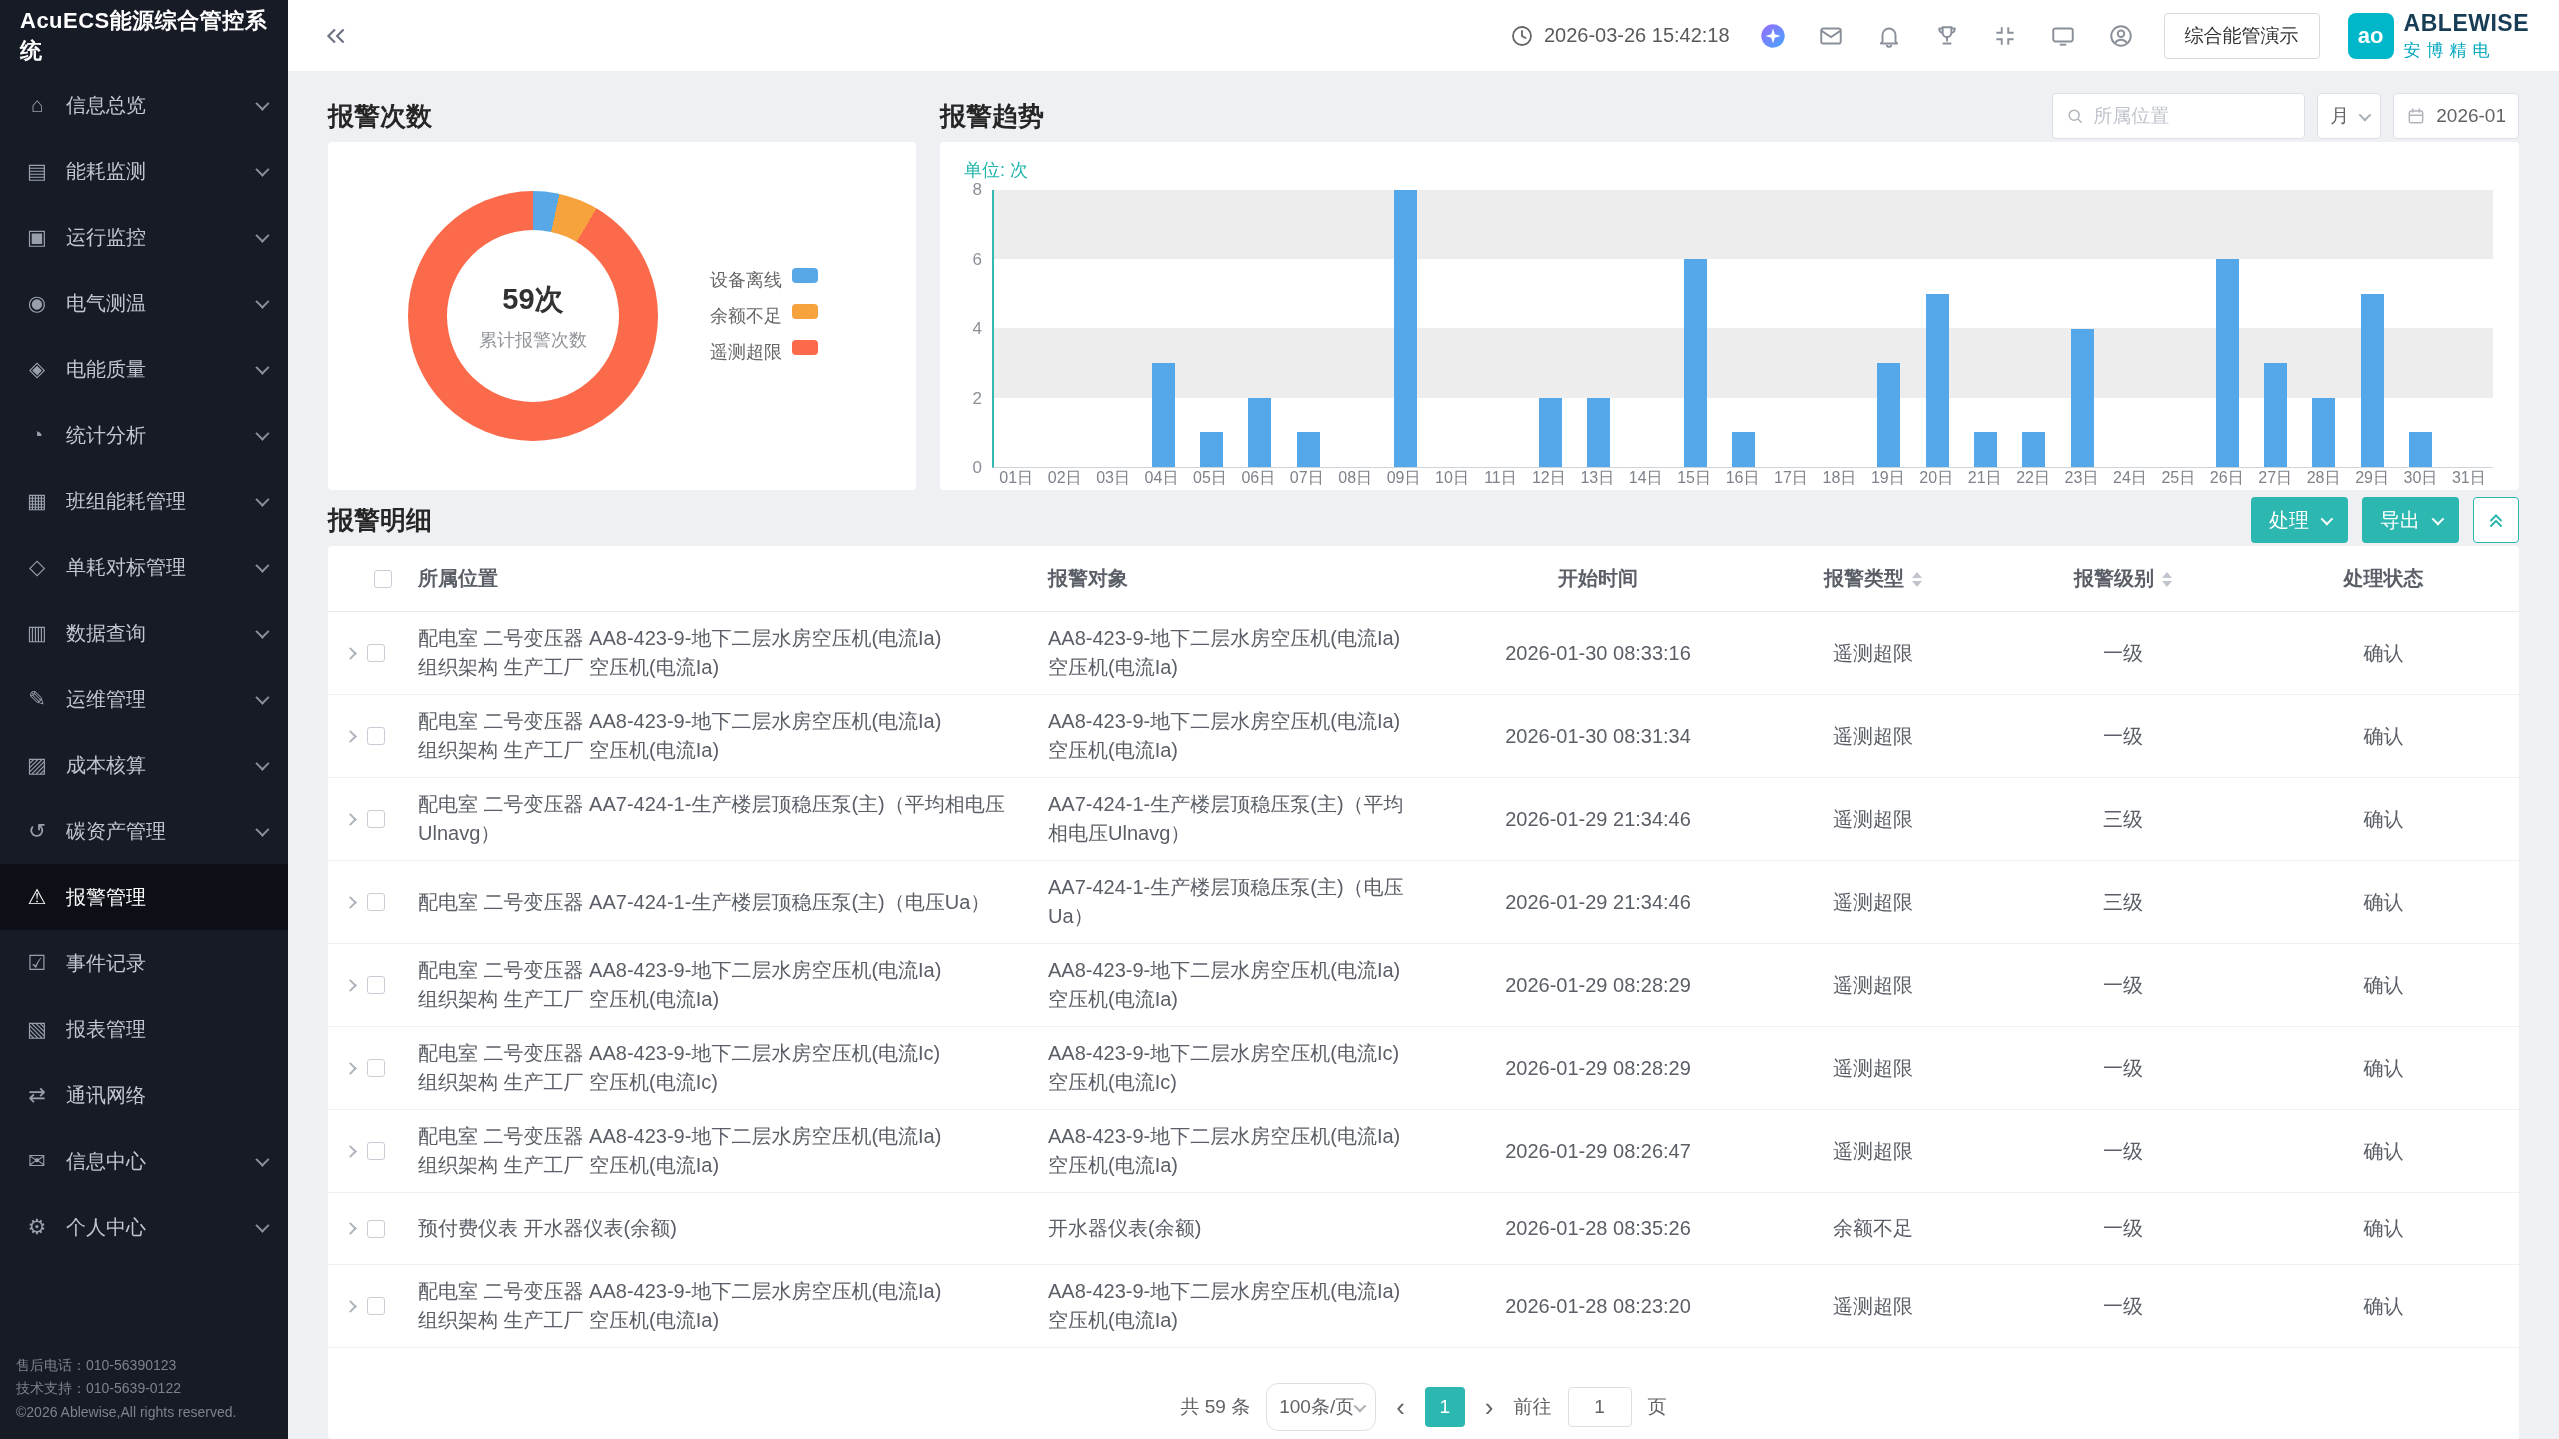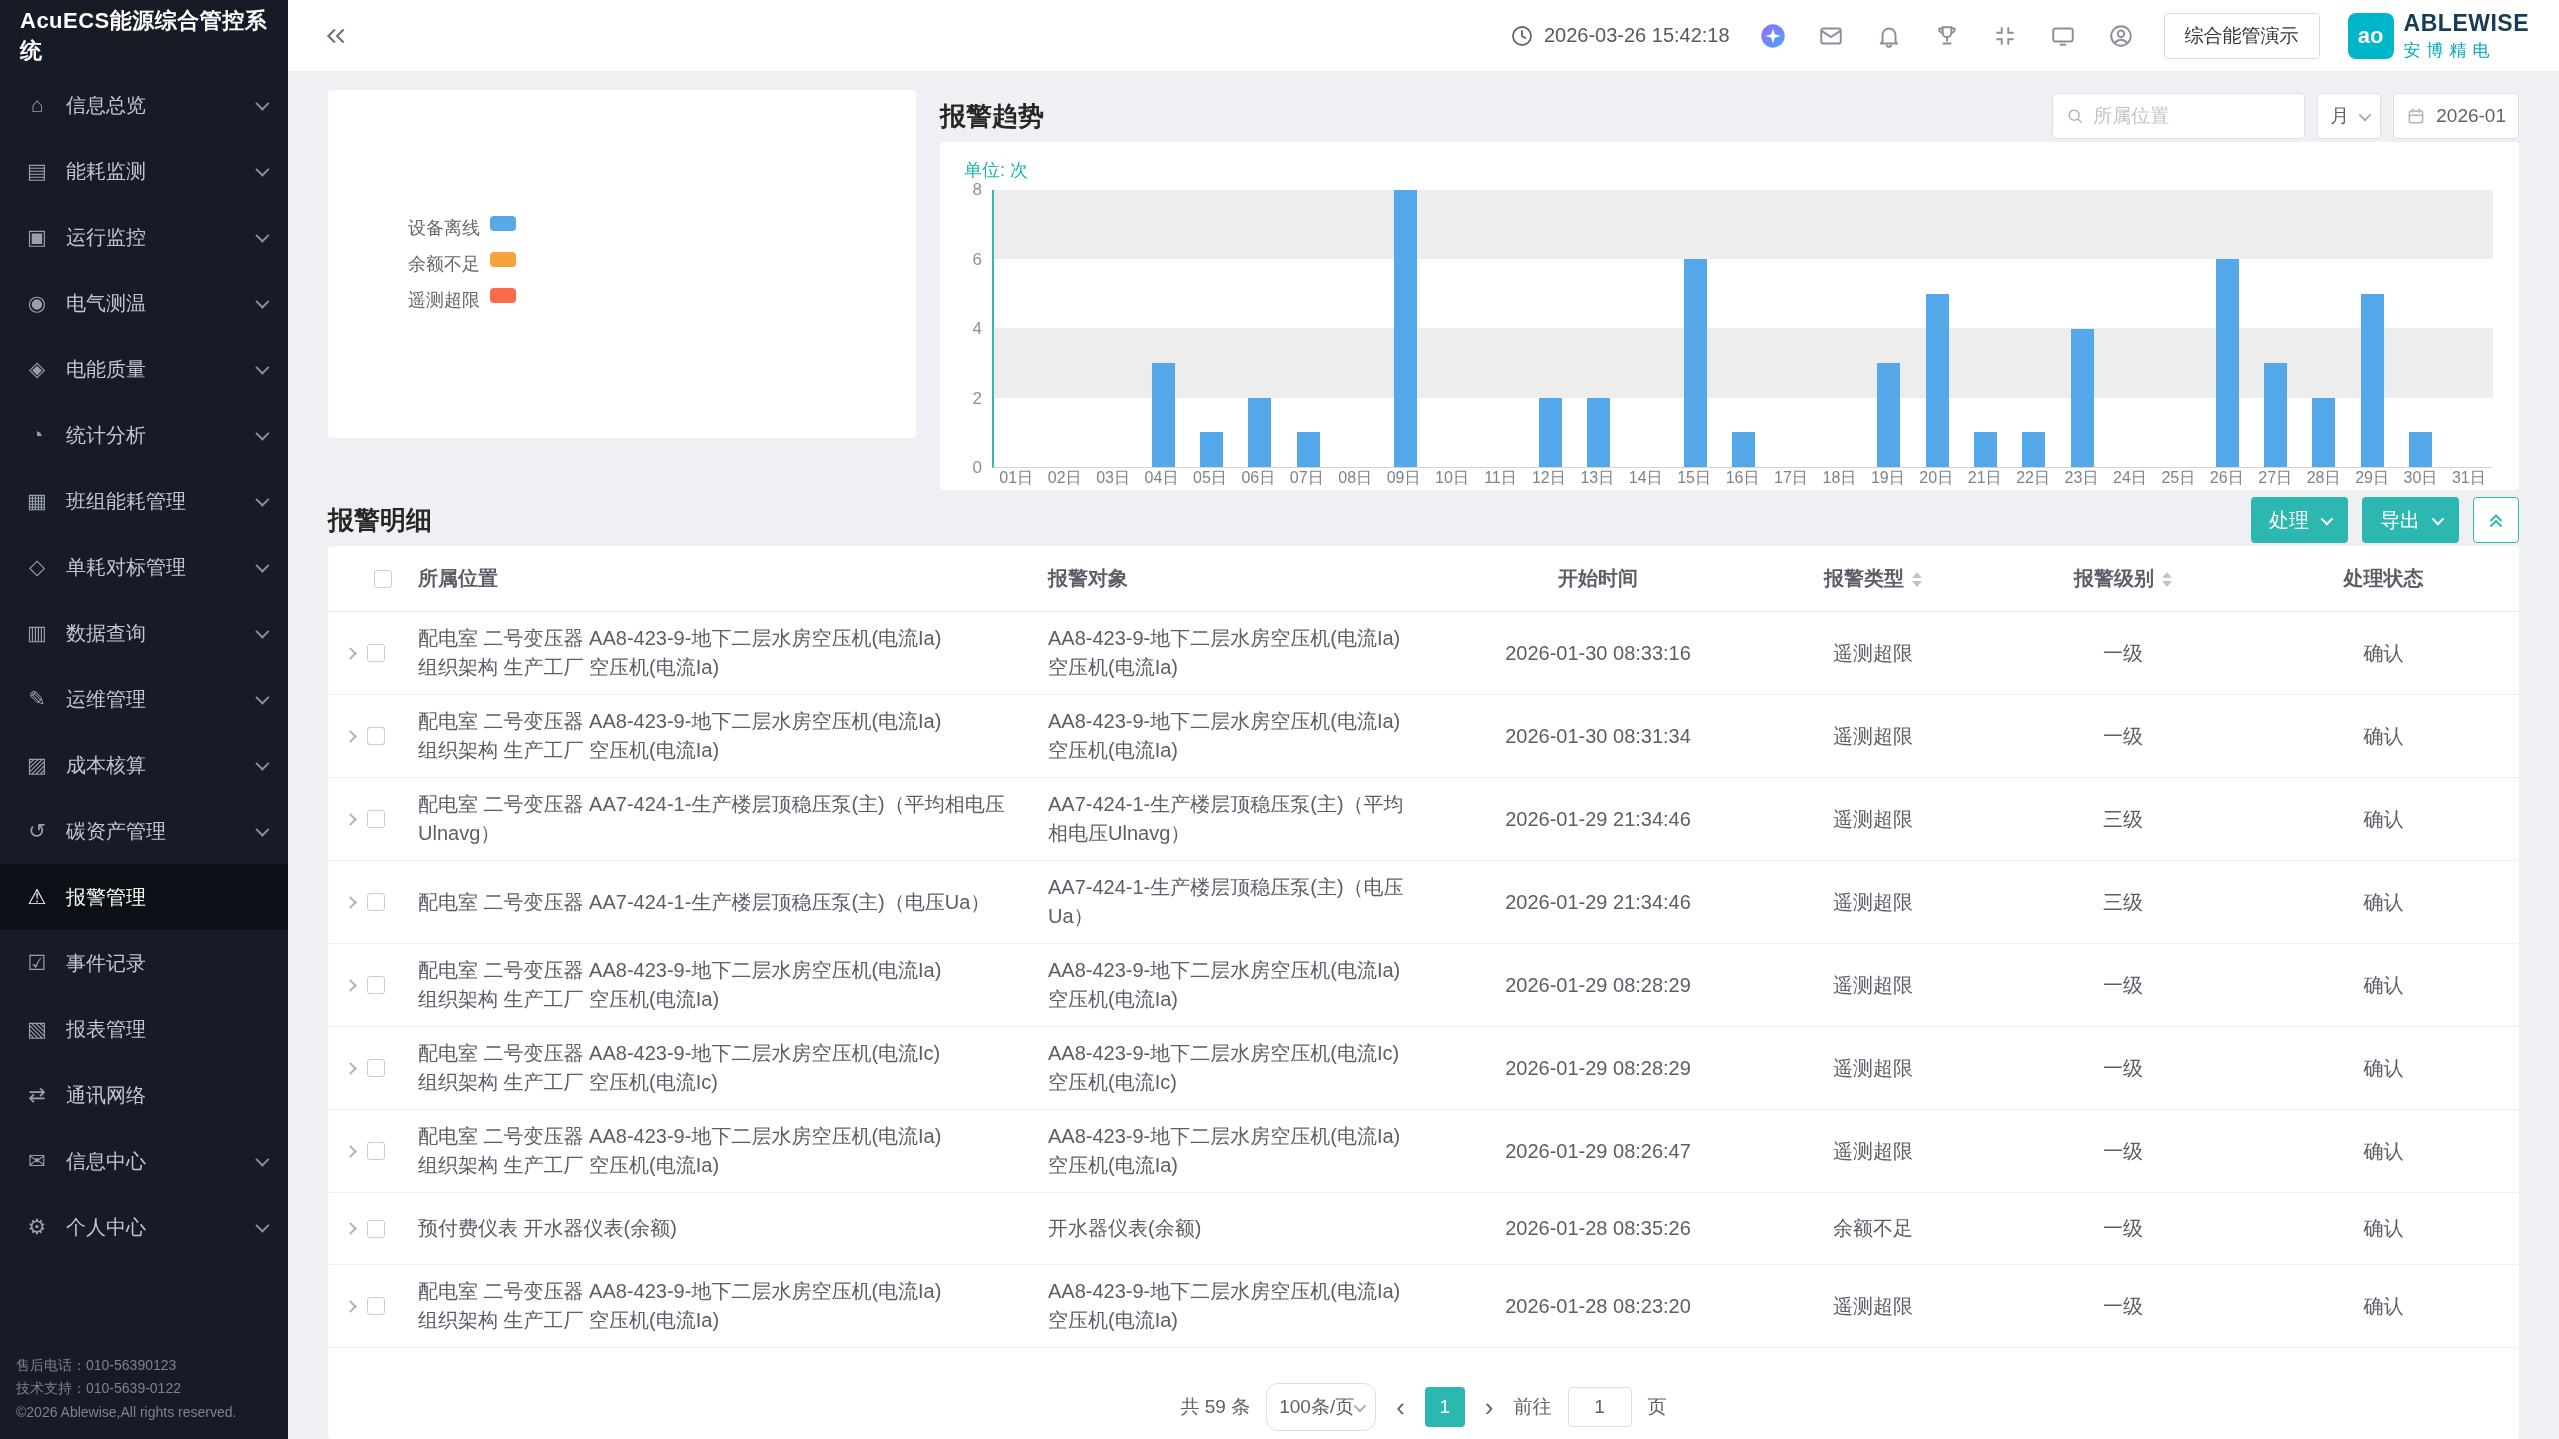--- a/index.html
+++ b/index.html
@@ -299,21 +299,30 @@
         </span>
       </div>
     </div>
   </header>
 
   <main class="main">
 
     <div class="row1">
 
       <section class="panel-left">
+        <div class="panel-title-row">
+          <h2 class="sec-title">报警次数</h2>
+        </div>
         <div class="card donut-card">
+          <div class="donut" style="background: conic-gradient(rgb(88, 168, 232) 0deg, rgb(88, 168, 232) 12.2034deg, rgb(246, 162, 61) 12.2034deg, rgb(246, 162, 61) 30.5085deg, rgb(251, 106, 74) 30.5085deg, rgb(251, 106, 74) 360deg);">
+            <div class="donut-hole">
+              <div class="donut-value">59次</div>
+              <div class="donut-label">累计报警次数</div>
+            </div>
+          </div>
           <div class="legend">
               <div class="lg-item">
                 <span class="lg-lab">设备离线</span>
                 <span class="lg-swatch" style="background:#58a8e8"></span>
               </div>
               <div class="lg-item">
                 <span class="lg-lab">余额不足</span>
                 <span class="lg-swatch" style="background:#f6a23d"></span>
               </div>
               <div class="lg-item">

